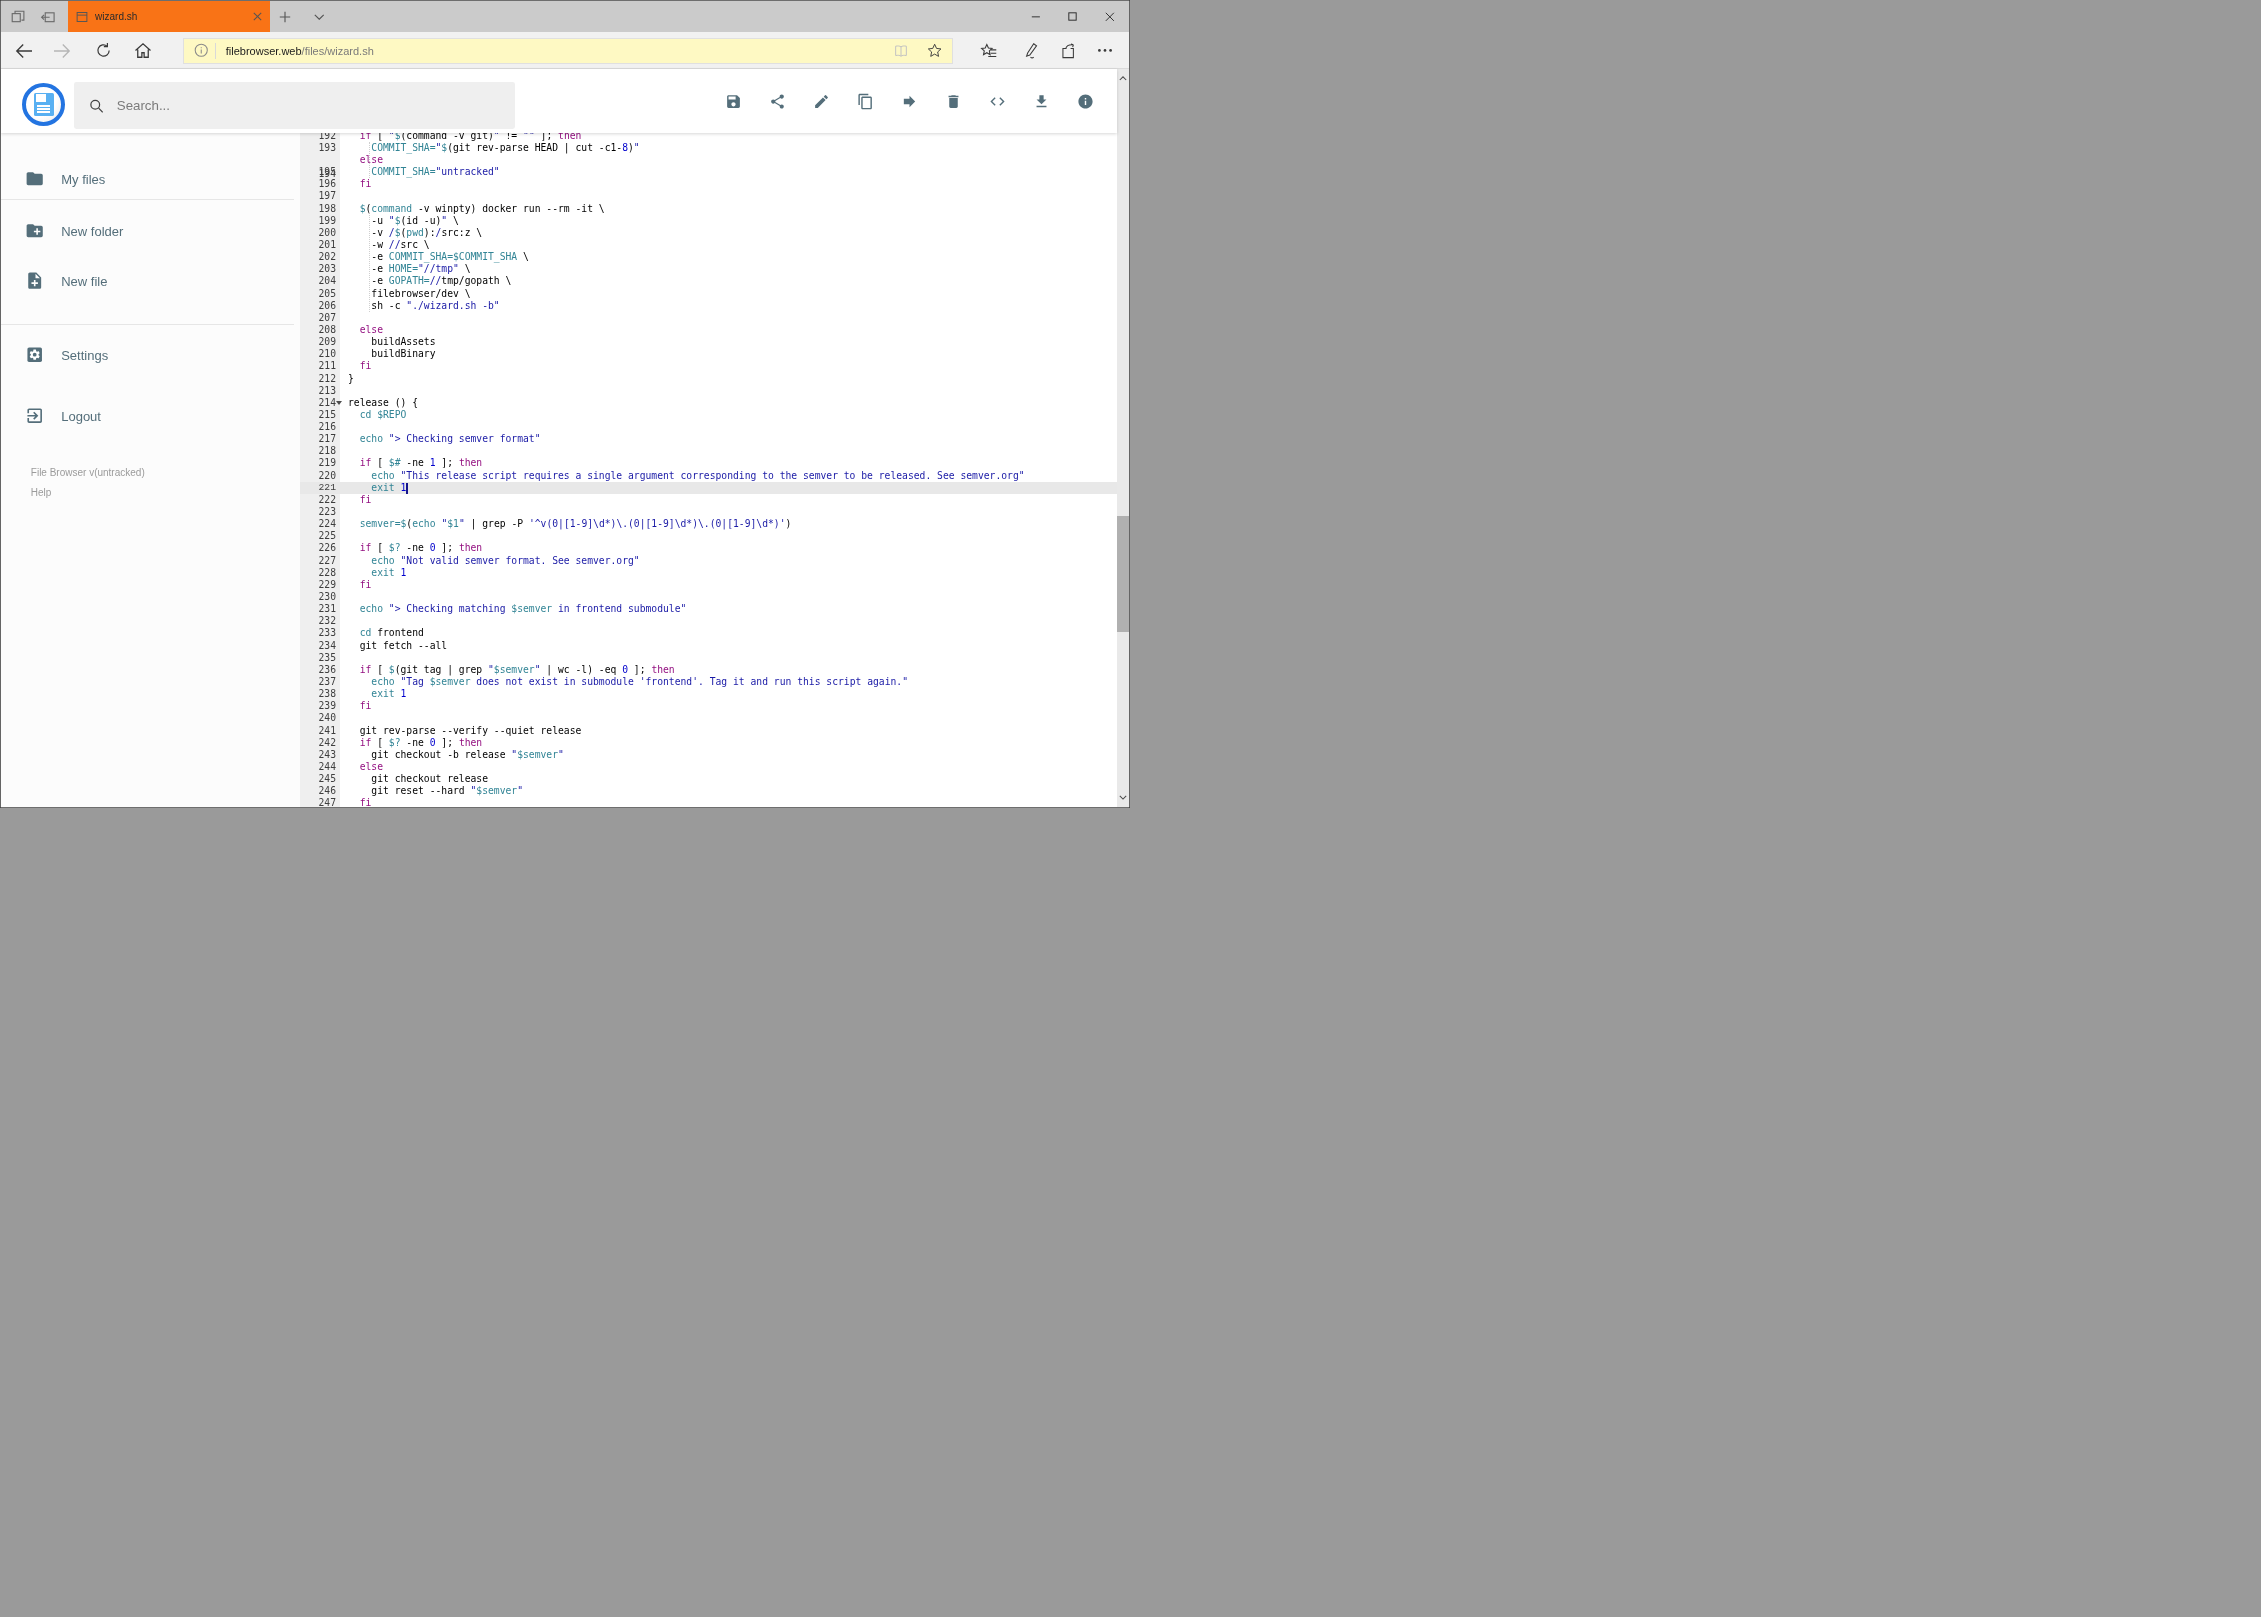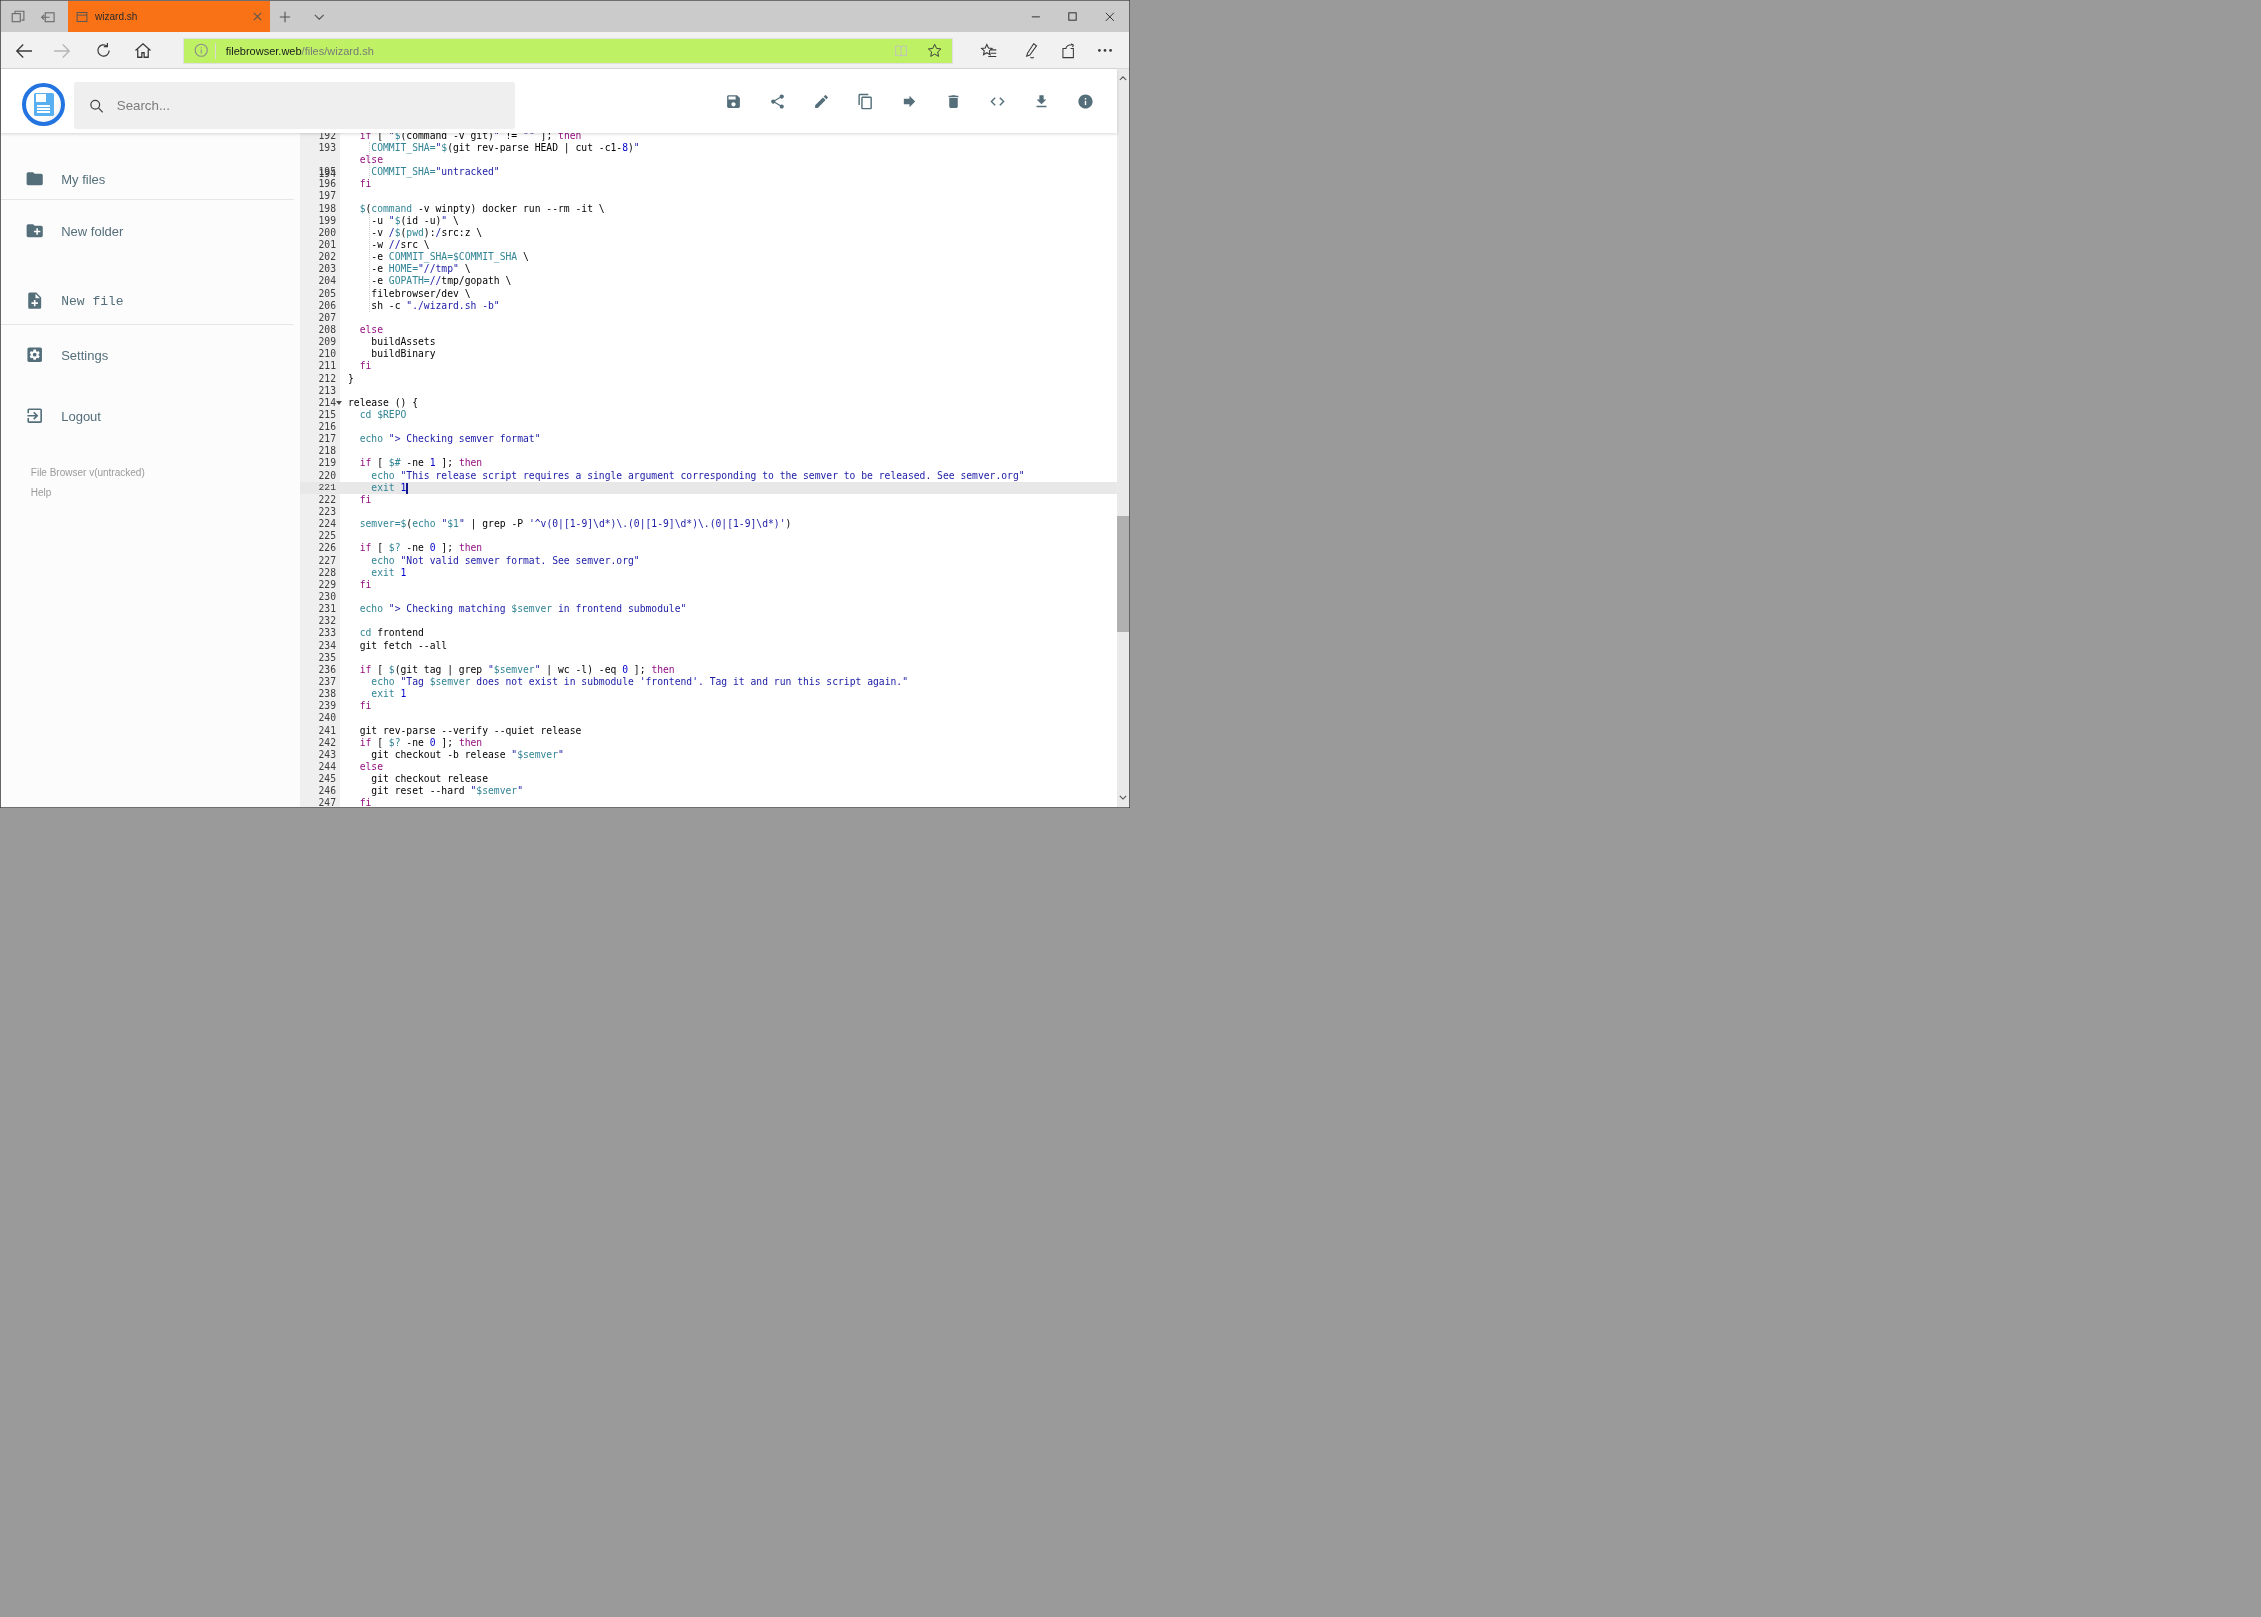--- a/index.html
+++ b/index.html
@@ -9,21 +9,21 @@
     box-shadow:inset 0 0 0 0.8px #3f3f3f;}
   
   .tabbar{position:absolute;left:0.8px;top:0.8px;right:0.8px;height:31.5px;background:#cbcbcb;}
   .tabstrip-btn{position:absolute;top:6.5px;width:21px;height:19.4px;display:flex;align-items:center;justify-content:center;}
   .tab{position:absolute;left:67px;top:0;width:202px;height:31.5px;background:#f97316;display:flex;align-items:center;padding:0 8px;}
   .tab-title{font-size:10px;color:#2b2b2b;margin-left:7.3px;flex:1;white-space:nowrap;overflow:hidden;}
   .win-btn{position:absolute;top:0;width:37px;height:31.5px;display:flex;align-items:center;justify-content:center;}
   
   .navbar{position:absolute;left:0.8px;top:32px;right:0.8px;height:37px;background:#f1f1f1;border-bottom:0.8px solid #dadada;}
   .nav-btn{position:absolute;top:9px;width:27.4px;height:19.4px;display:flex;align-items:center;justify-content:center;}
-  .addr{position:absolute;left:182px;top:5.7px;width:770px;height:26px;background:#bef264;border:0.8px solid #e0e0e0;display:flex;align-items:center;}
+  .addr{position:absolute;left:182px;top:5.7px;width:770px;height:26px;background:#fef9c3;border:0.8px solid #e0e0e0;display:flex;align-items:center;}
   .addr-sep{width:0.8px;height:16px;background:#d9d9d9;margin:0 9.7px 0 6.5px;}
   .url{font-size:11px;white-space:nowrap;}
   .url .host{color:#1b1b1b;}
   .url .path{color:#7a7a7a;}
   .addr-right{margin-left:auto;display:flex;align-items:center;gap:18px;padding-right:9.7px;}
   
   .fb-header{position:absolute;left:0.8px;top:69px;right:13px;height:64px;background:#fff;
     box-shadow:0 0.8px 3.2px rgba(0,0,0,.16);z-index:5;}
   .logo{position:absolute;left:22px;top:83px;width:43px;height:43px;border-radius:50%;
     border:4px solid #2374e1;background:radial-gradient(circle at 35% 35%,#ffffff 55%,#e7e7e7 100%);
@@ -256,21 +256,21 @@
           <path fill="#546e7a" fill-rule="evenodd" d="M10 4H4c-1.1 0-2 .9-2 2v12c0 1.1.9 2 2 2h16c1.1 0 2-.9 2-2V8c0-1.1-.9-2-2-2h-8l-2-2z"></path>
         </svg>
         <span class="lbl">My files</span>
       </div>
       <div class="side-item" style="top: 82px;">
         <svg width="19.4" height="19.4" viewBox="0 0 24 24" class="ic">
           <path fill="#546e7a" fill-rule="evenodd" d="M20 6h-8l-2-2H4c-1.1 0-2 .9-2 2v12c0 1.1.9 2 2 2h16c1.1 0 2-.9 2-2V8c0-1.1-.9-2-2-2zm-1 8h-3v3h-2v-3h-3v-2h3V9h2v3h3v2z"></path>
         </svg>
         <span class="lbl">New folder</span>
       </div>
-      <div class="side-item" style="top: 152px; font-family: Liberation Mono, monospace;">
+      <div class="side-item" style="top: 132px;">
         <svg width="19.4" height="19.4" viewBox="0 0 24 24" class="ic">
           <path fill="#546e7a" fill-rule="evenodd" d="M14 2H6c-1.1 0-2 .9-2 2v16c0 1.1.9 2 2 2h12c1.1 0 2-.9 2-2V8l-6-6zm2 14h-3v3h-2v-3H8v-2h3v-3h2v3h3v2zm-3-7V3.5L18.5 9H13z"></path>
         </svg>
         <span class="lbl">New file</span>
       </div>
       <div class="side-item" style="top: 206px;">
         <svg width="19.4" height="19.4" viewBox="0 0 24 24" class="ic">
           <path fill="#546e7a" d="M19 3H5a2 2 0 0 0-2 2v14a2 2 0 0 0 2 2h14a2 2 0 0 0 2-2V5a2 2 0 0 0-2-2z"></path>
           <path fill="#fff" fill-rule="evenodd" transform="translate(12 12) scale(0.66) translate(-12 -12)" d="M19.14 12.94c.04-.3.06-.61.06-.94 0-.32-.02-.64-.07-.94l2.03-1.58a.49.49 0 0 0 .12-.61l-1.92-3.32a.49.49 0 0 0-.59-.22l-2.39.96c-.5-.38-1.03-.7-1.62-.94l-.36-2.54a.48.48 0 0 0-.48-.41h-3.84c-.24 0-.43.17-.47.41l-.36 2.54c-.59.24-1.13.57-1.62.94l-2.39-.96a.49.49 0 0 0-.59.22L2.74 8.87c-.12.21-.08.47.12.61l2.03 1.58c-.05.3-.09.63-.09.94s.02.64.07.94l-2.03 1.58a.49.49 0 0 0-.12.61l1.92 3.32c.12.22.37.29.59.22l2.39-.96c.5.38 1.03.7 1.62.94l.36 2.54c.05.24.24.41.48.41h3.84c.24 0 .44-.17.47-.41l.36-2.54c.59-.24 1.13-.56 1.62-.94l2.39.96c.22.08.47 0 .59-.22l1.92-3.32a.49.49 0 0 0-.12-.61l-2.01-1.58zM12 15.6A3.6 3.6 0 1 1 12 8.4a3.6 3.6 0 0 1 0 7.2z"></path>
         </svg>

